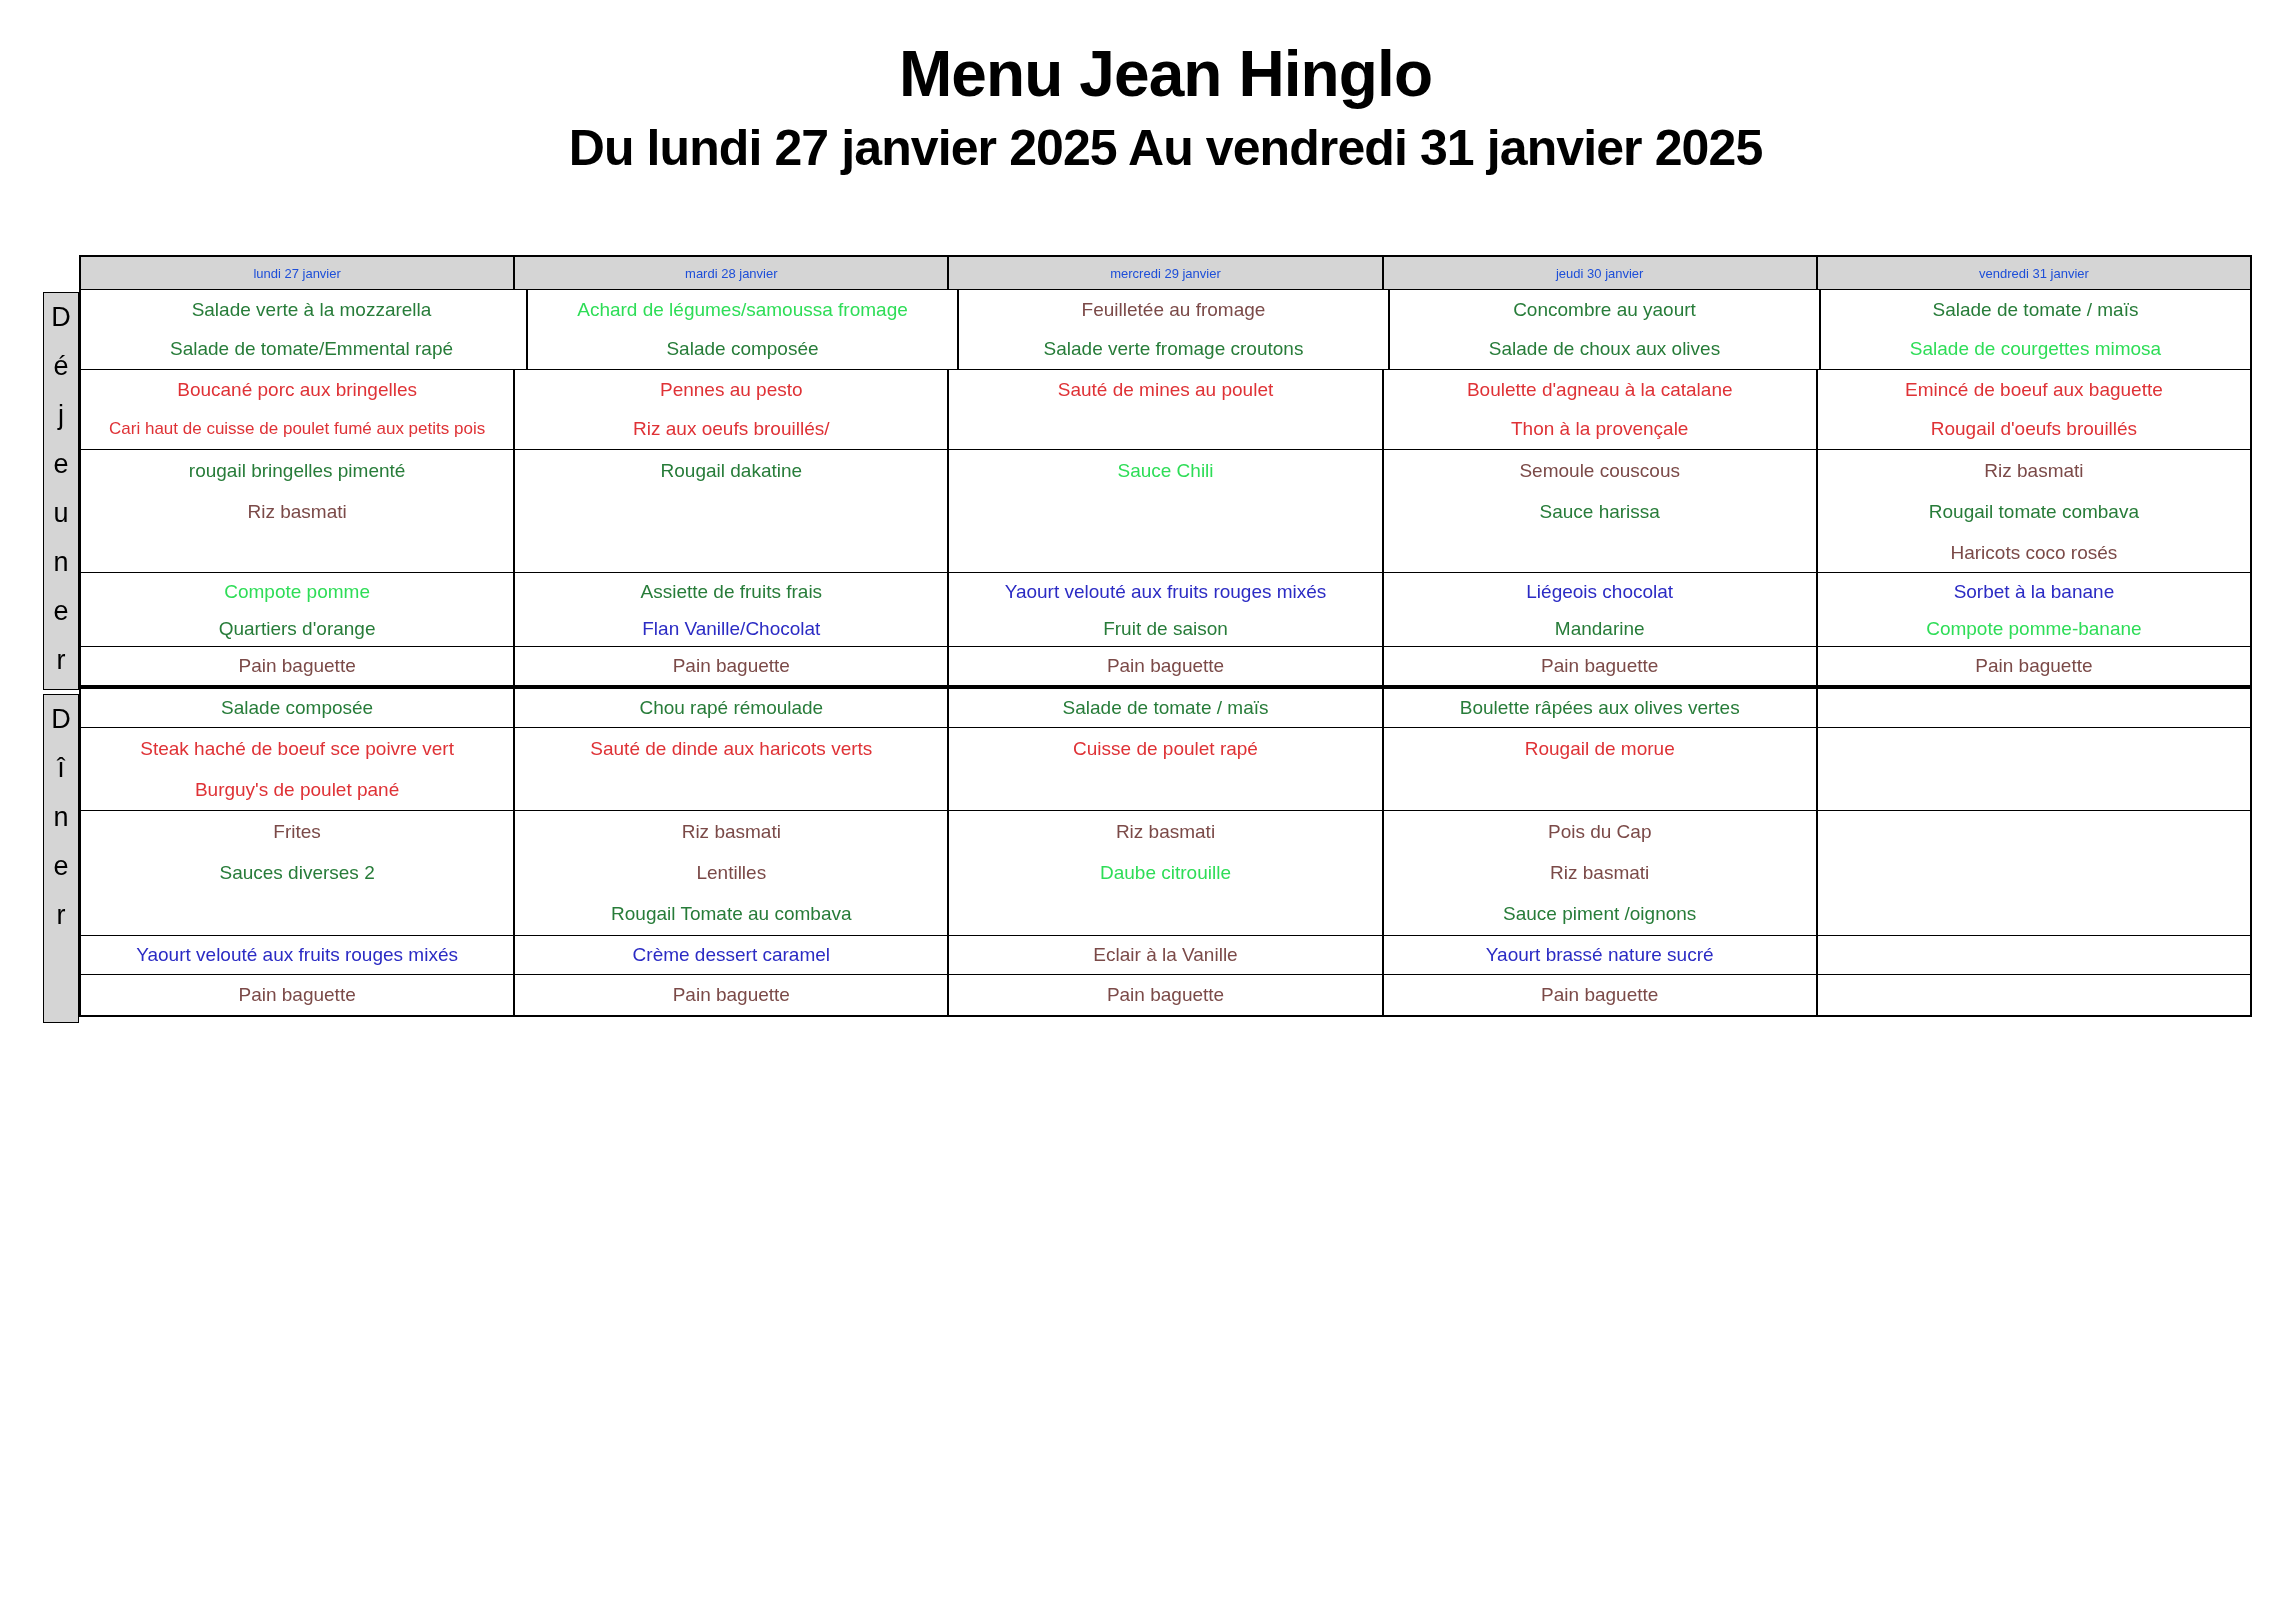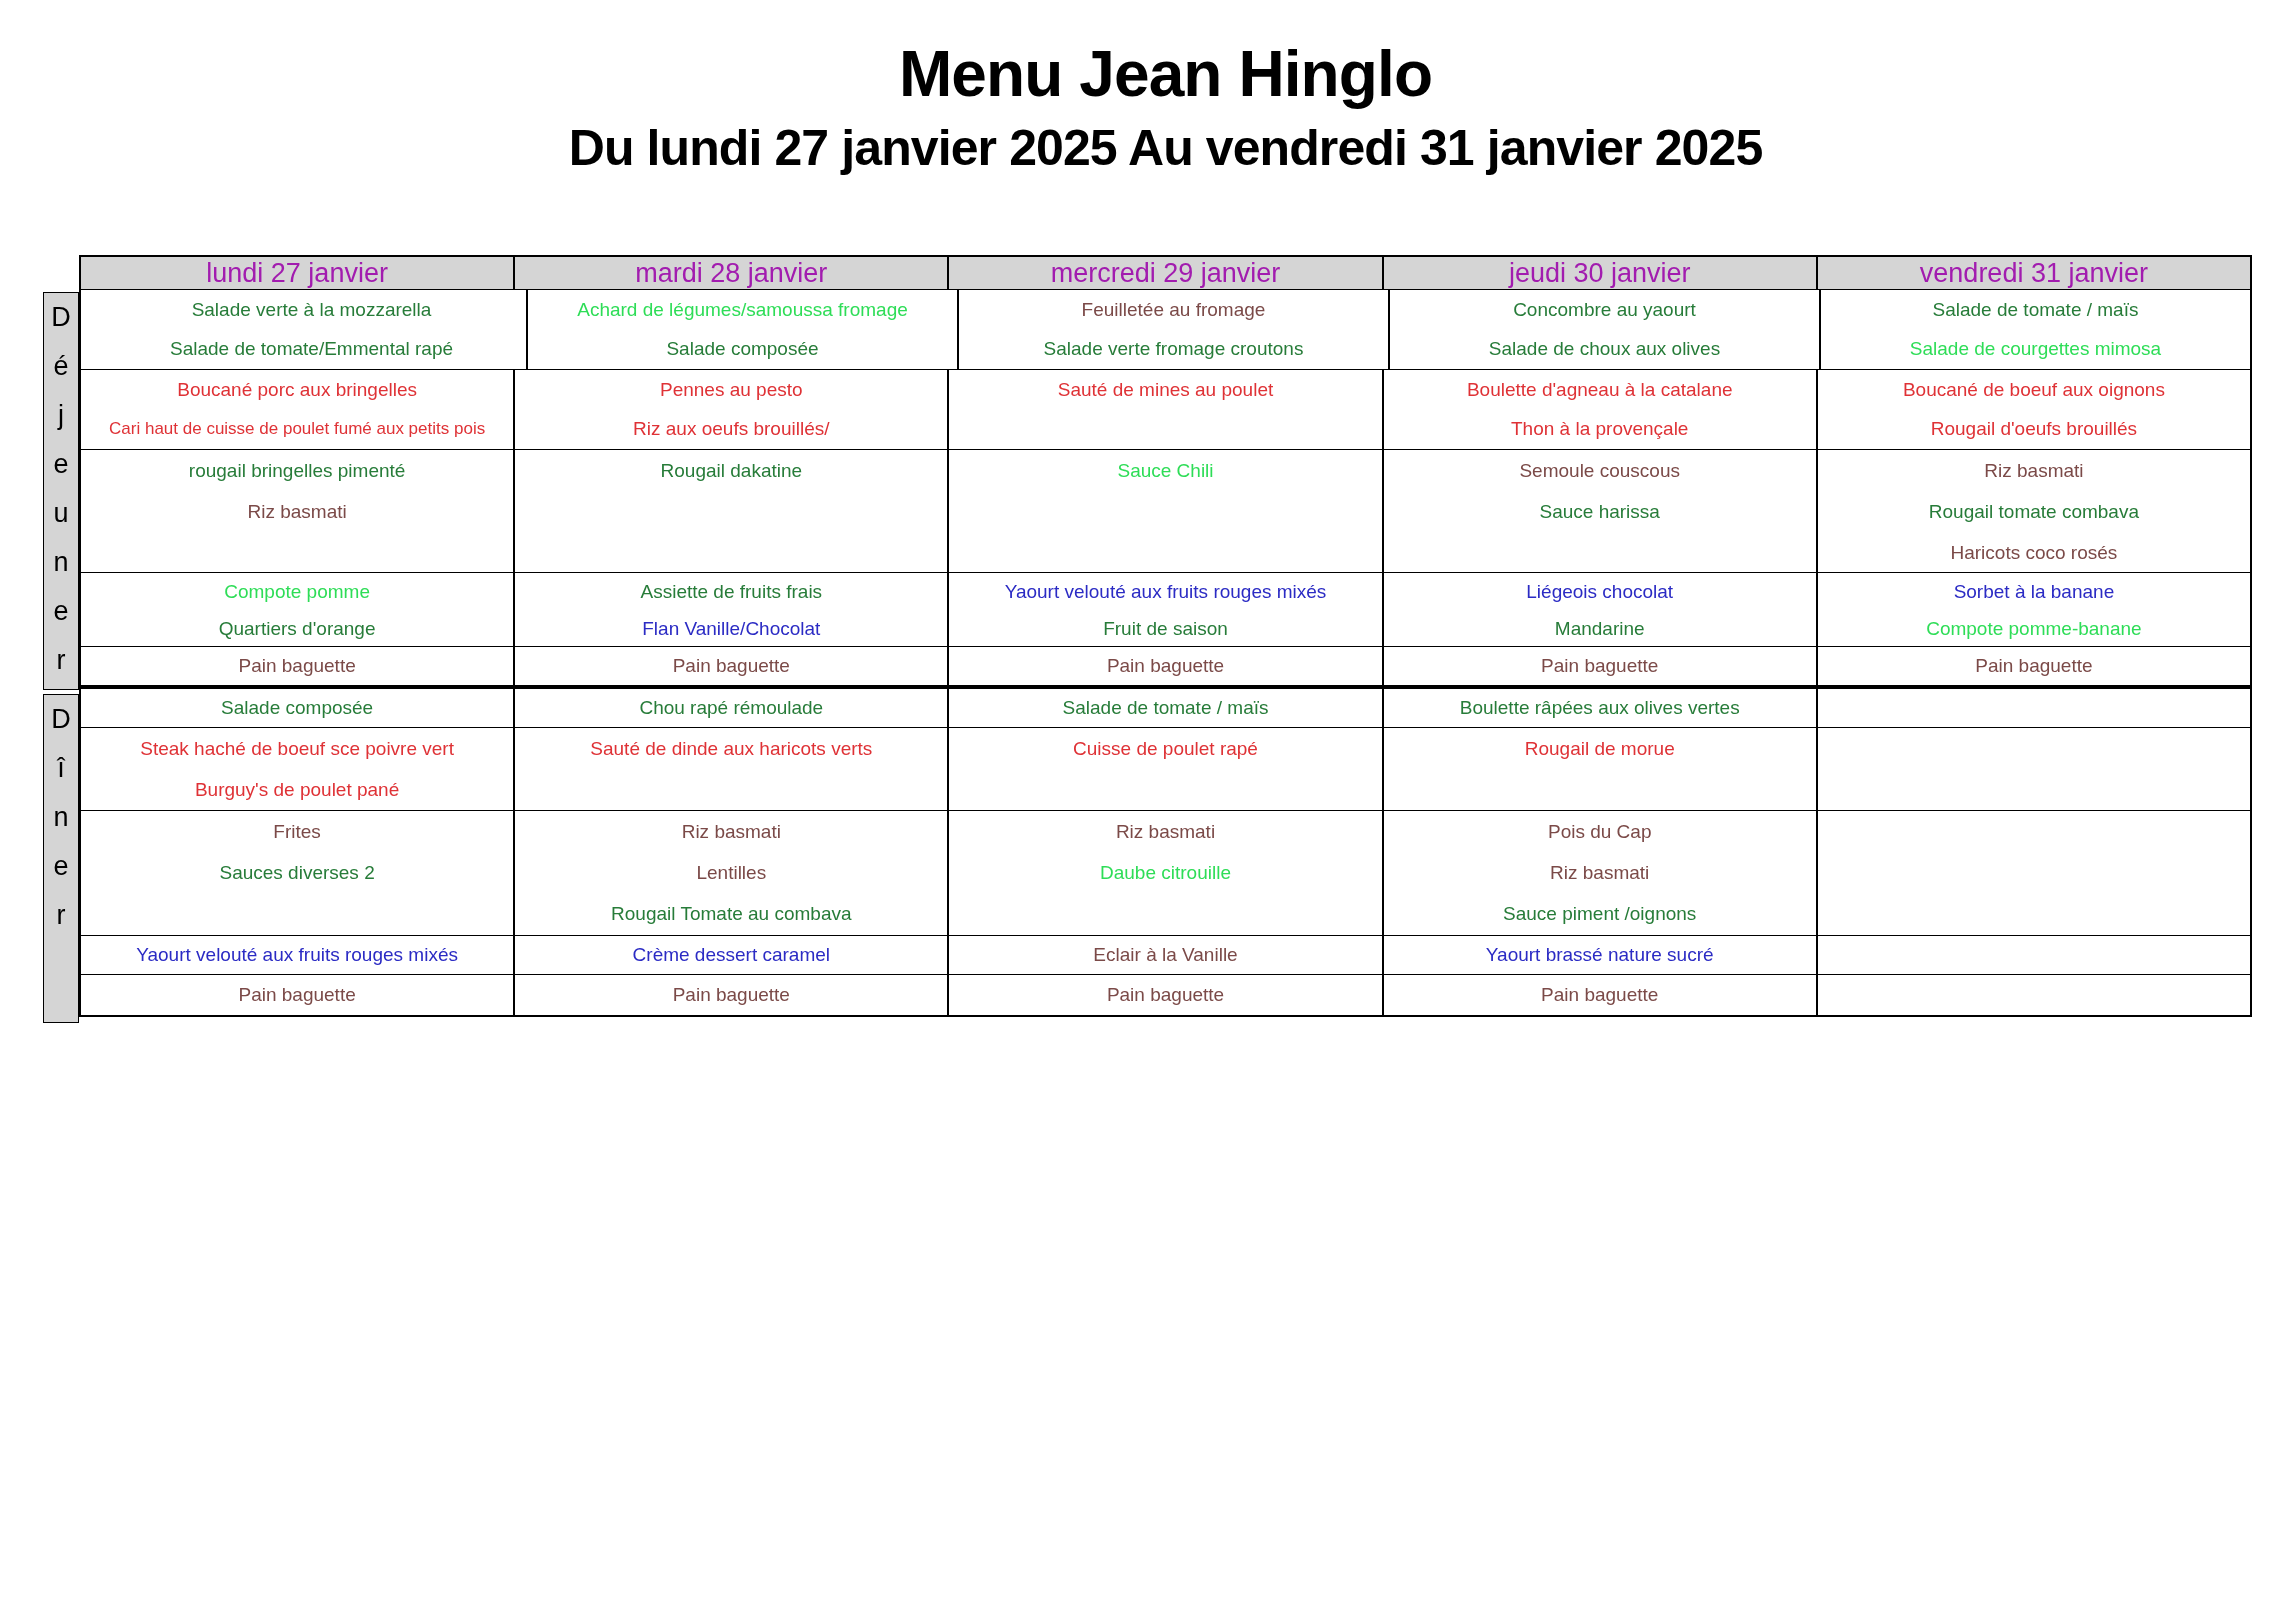--- a/index.html
+++ b/index.html
@@ -18,21 +18,21 @@
   .menu-table{
     position:absolute;left:79px;top:255px;width:2173px;
     border:2.7px solid #000;box-sizing:border-box;background:#fff;
   }
   .header-row{
     display:flex;height:32px;background:#d5d5d5;
     border-bottom:1.8px solid #000;
   }
   .hcell{
     flex:1;display:flex;align-items:center;justify-content:center;
-    font-size:27px;color:#a21caf;
+    font-size:13px;color:#1d4ed8;
   }
   .section{display:block;}
   .section.diner{border-top:4.5px solid #000;}
   .trow{display:flex;}
   .trow.bt{border-top:1.8px solid #000;}
   .tcell{
     flex:1;display:flex;flex-direction:column;align-items:stretch;
     justify-content:flex-start;overflow:hidden;
   }
   .bl{border-left:2.7px solid #000;}
@@ -120,21 +120,21 @@
           <div class="slot" style="height: 39px; color: rgb(223, 50, 54);">Riz aux oeufs brouillés/</div>
         </div>
         <div class="tcell bl">
           <div class="slot" style="height: 39px; color: rgb(223, 50, 54);">Sauté de mines au poulet</div>
         </div>
         <div class="tcell bl">
           <div class="slot" style="height: 39px; color: rgb(223, 50, 54);">Boulette d'agneau à la catalane</div>
           <div class="slot" style="height: 39px; color: rgb(223, 50, 54);">Thon à la provençale</div>
         </div>
         <div class="tcell bl">
-          <div class="slot" style="height: 39px; color: rgb(223, 50, 54);">Boucané de boeuf aux oignons</div>
+          <div class="slot" style="height: 39px; color: rgb(223, 50, 54);">Emincé de boeuf aux baguette</div>
           <div class="slot" style="height: 39px; color: rgb(223, 50, 54);">Rougail d'oeufs brouillés</div>
         </div>
       </div>
       <div class="trow bt" style="height: 122px;">
         <div class="tcell">
           <div class="slot" style="height: 41px; color: rgb(39, 124, 57);">rougail bringelles pimenté</div>
           <div class="slot" style="height: 41px; color: rgb(123, 74, 72);">Riz basmati</div>
         </div>
         <div class="tcell bl">
           <div class="slot" style="height: 41px; color: rgb(39, 124, 57);">Rougail  dakatine</div>

